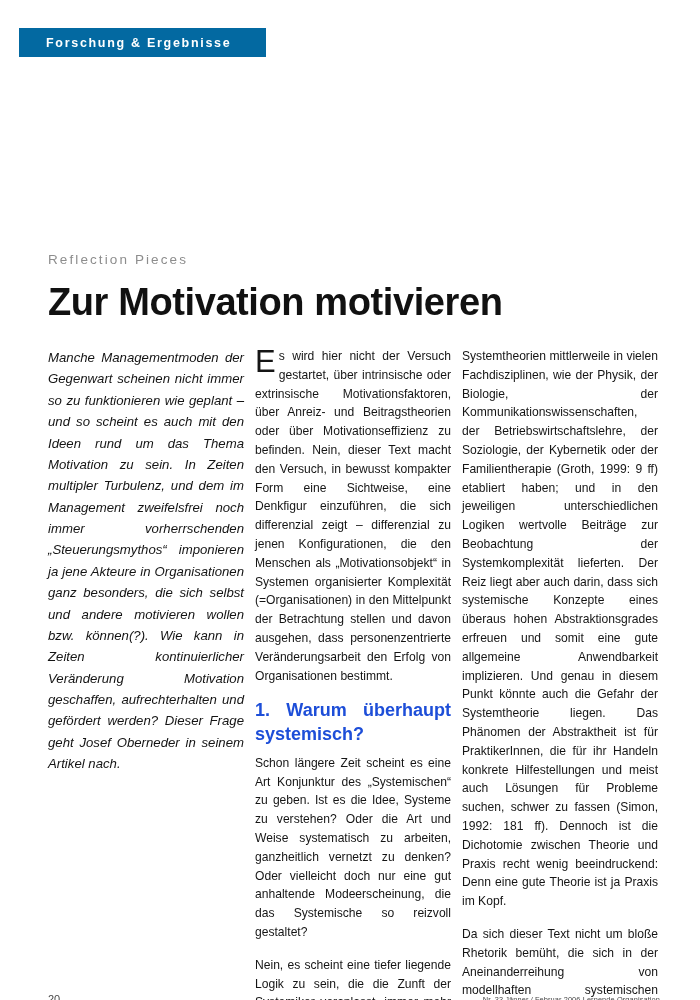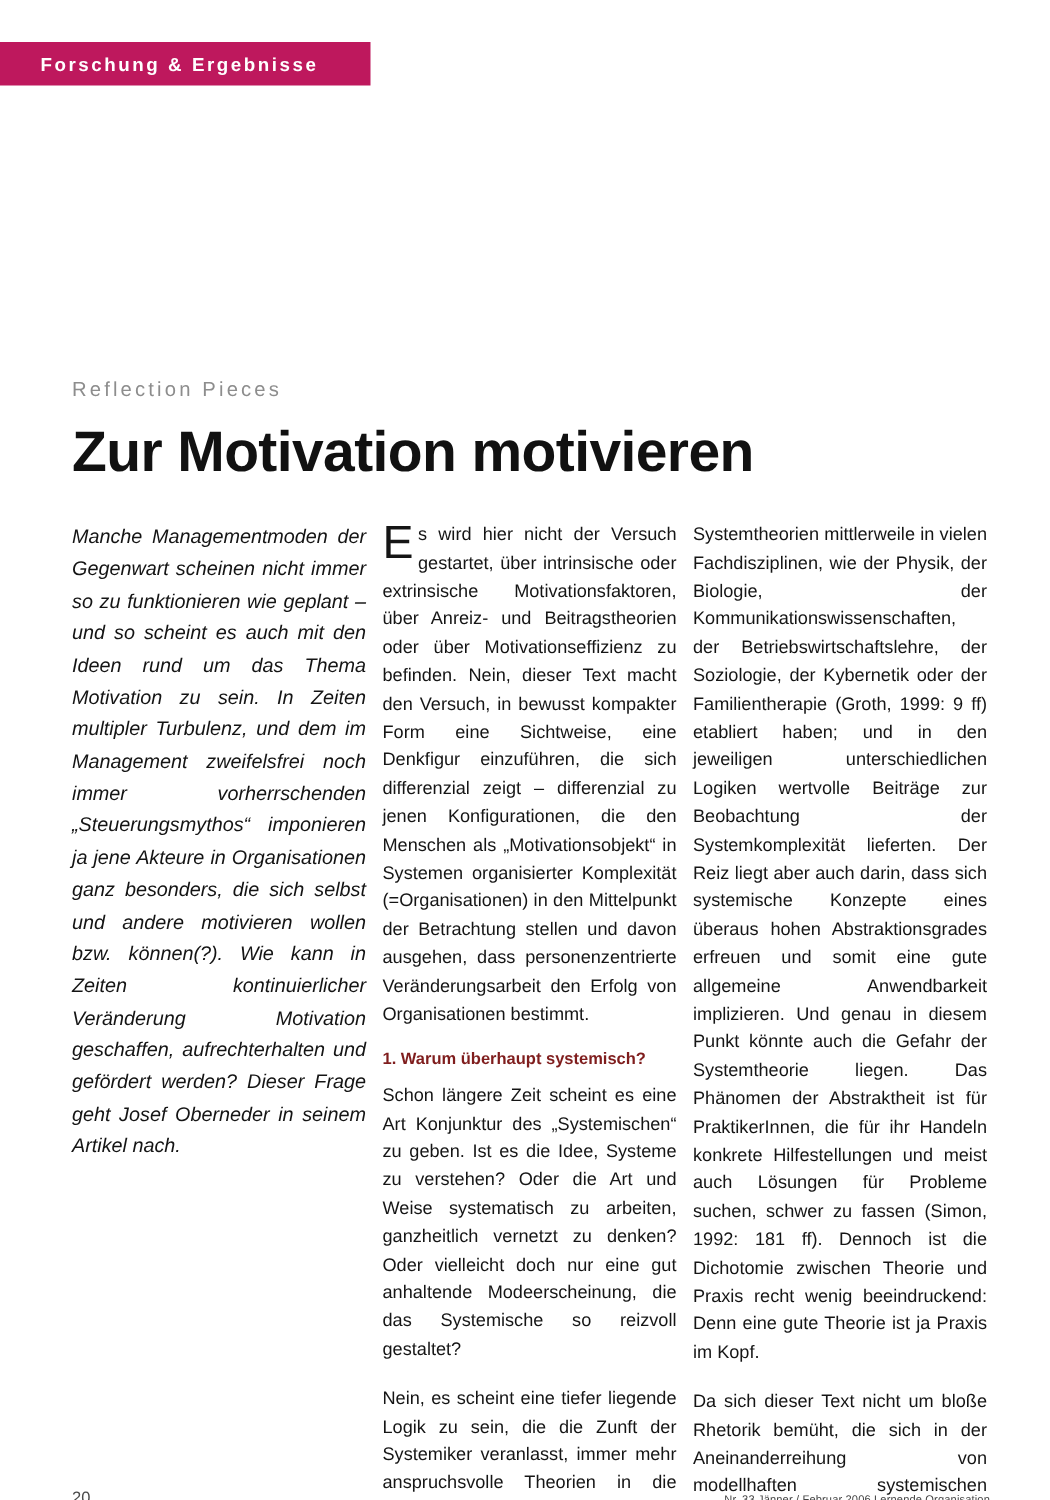--- a/index.html
+++ b/index.html
@@ -107,27 +107,27 @@
   .dropcap {
     float: left;
     font-size: 31px;
     line-height: 0.82;
     font-weight: 400;
     padding: 1px 3px 0 0;
     margin-top: 1px;
   }
 
   .section-head {
-    font-size: 11px;
+    font-size: 18px;
     font-weight: 700;
     line-height: 1.32;
     margin: 4px 0 7px 0;
     text-align: justify;
     text-align-last: left;
-    color: #7f1d1d;
+    color: #1d4ed8;
   }
   .cite { }
 
   
   .footer {
     position: absolute;
     left: 48px;
     top: 993px;
     width: 612px;
     display: flex;
@@ -140,21 +140,21 @@
   }
   .footer-meta {
     font-size: 7.4px;
     color: #444;
     letter-spacing: 0.1px;
   }
 </style>
 </head>
 <body>
 
-<div class="banner" style="background: #be185d;">
+<div class="banner" style="background: #0369a1; margin-left: 19px;">
   <span class="banner-label">Forschung &amp; Ergebnisse</span>
 </div>
 
 <div class="title-block">
   <div class="kicker">Reflection Pieces</div>
   <h1 class="headline">Zur Motivation motivieren</h1>
 </div>
 
 <div class="columns">
 

